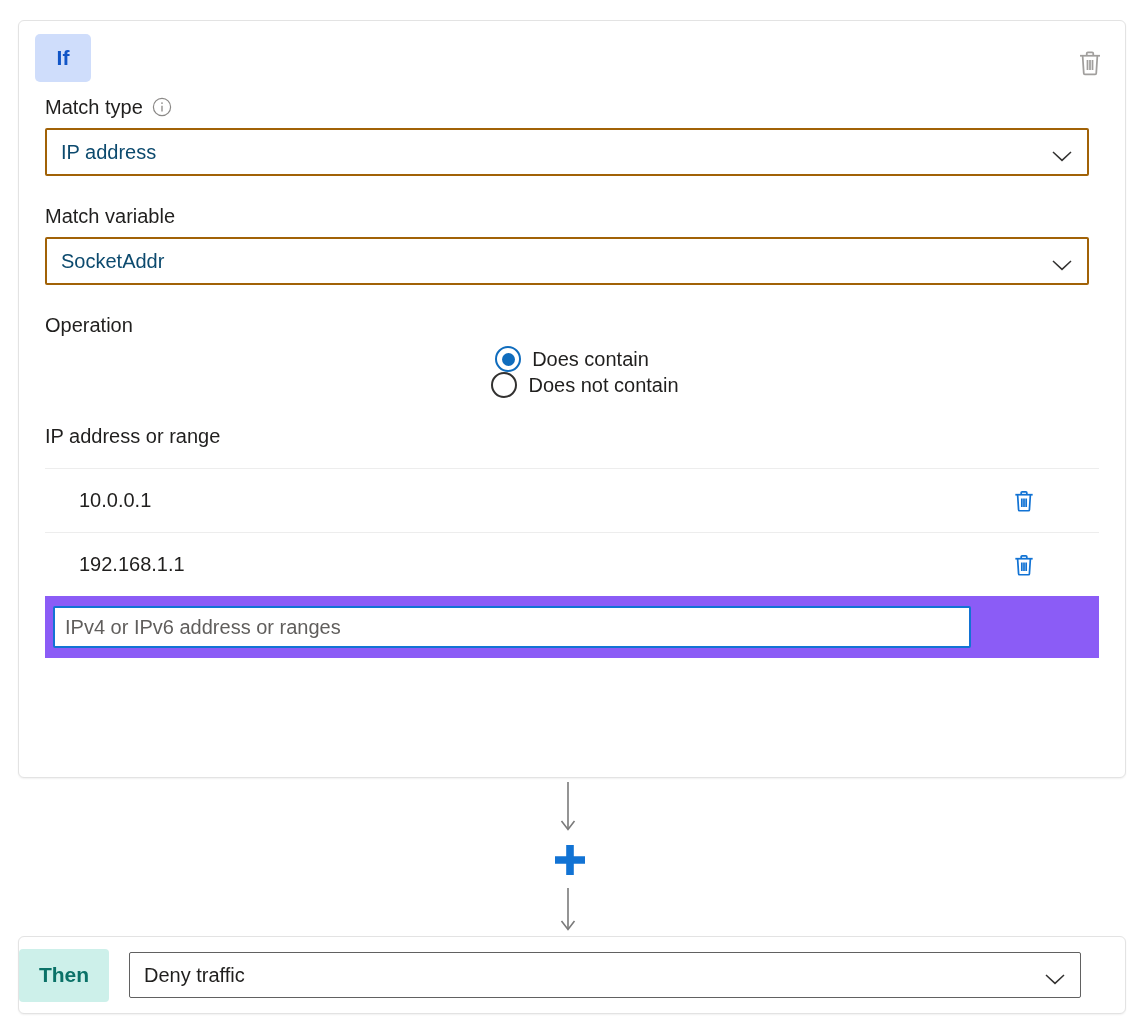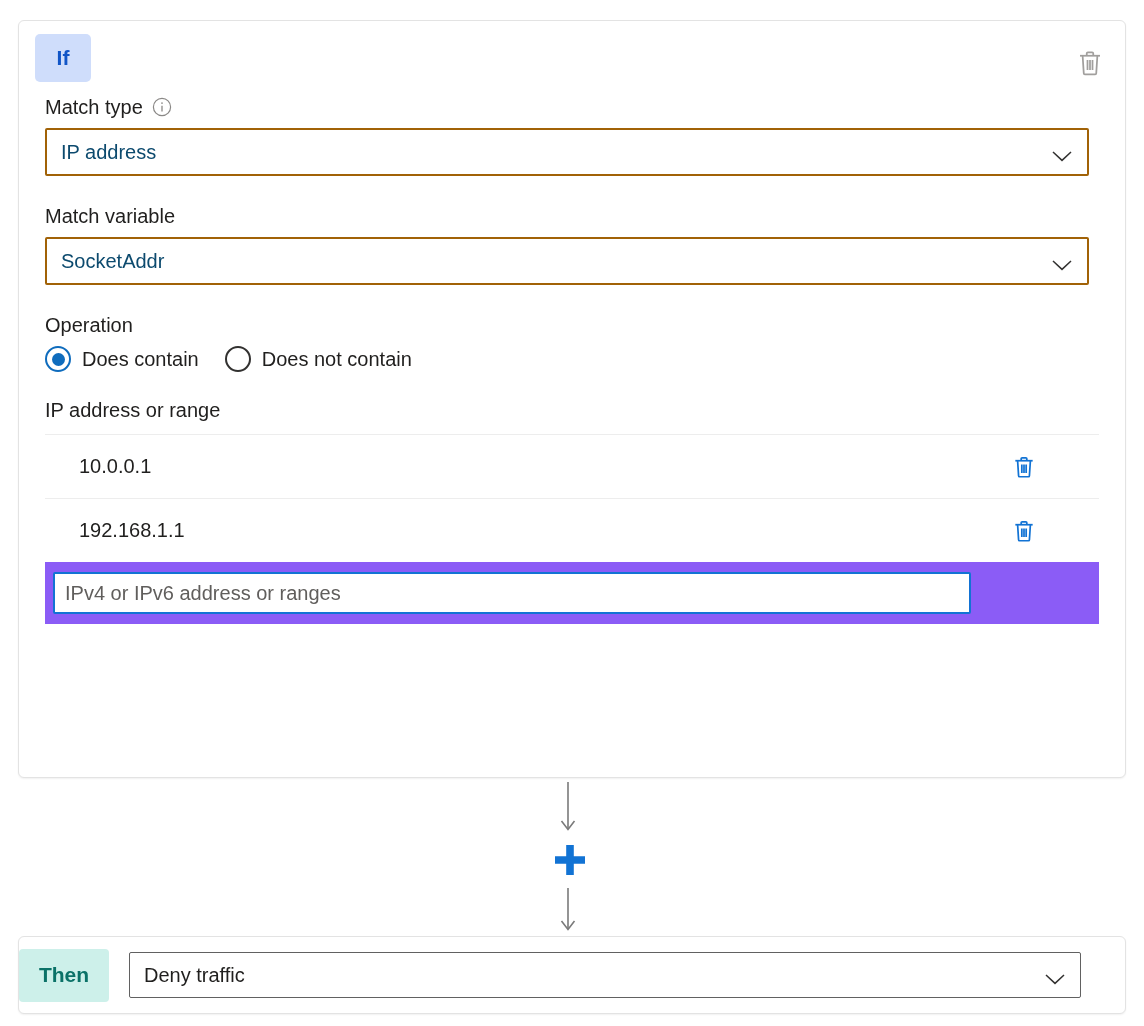--- a/index.html
+++ b/index.html
@@ -105,20 +105,21 @@
 
   .gap-a { height: 28px; }
   .gap-b { height: 26px; }
 
   
   .radio-row {
     display: flex;
     align-items: center;
     gap: 0;
     margin-top: 4px;
+    flex-direction: column;
   }
   .radio-item {
     display: flex;
     align-items: center;
     gap: 11px;
     cursor: pointer;
     font-size: 20px;
     color: #201f1e;
   }
   .radio-item + .radio-item { margin-left: 26px; }
@@ -134,21 +135,21 @@
   }
   .radio-circle.off { border-color: #323130; }
   .radio-dot {
     width: 13px;
     height: 13px;
     border-radius: 50%;
     background: #0f6cbd;
   }
 
   
-  .ip-list { margin-top: 12px; }
+  .ip-list { margin-top: 20px; }
   .ip-row {
     position: relative;
     height: 64px;
     border-top: 1px solid #ededed;
     display: flex;
     align-items: center;
     padding-left: 34px;
     font-size: 20px;
     color: #201f1e;
   }

